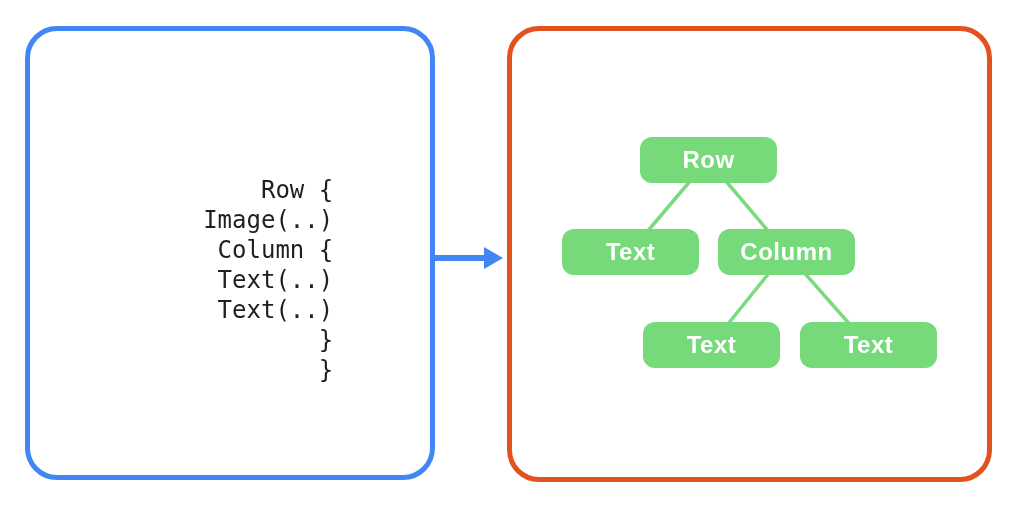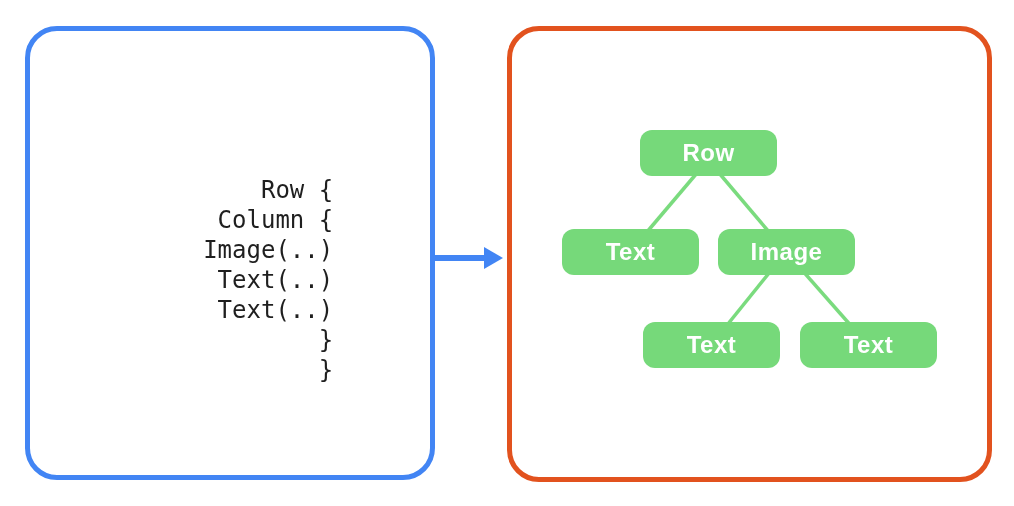--- a/index.html
+++ b/index.html
@@ -77,47 +77,47 @@
     background: #76D97A;
     border-radius: 12px;
     color: #ffffff;
     font-size: 24px;
     font-weight: 600;
     letter-spacing: 0.5px;
     text-align: center;
     line-height: 46px;
     z-index: 2;
   }
-  .node-row    { left: 640px; top: 130px; }
+  .node-row    { left: 640px; top: 137px; }
   .node-image  { left: 562px; top: 229px; }
   .node-column { left: 718px; top: 229px; }
   .node-text1  { left: 643px; top: 322px; }
   .node-text2  { left: 800px; top: 322px; }
 </style>
 </head>
 <body>
 
 <div class="stage">
 
   <div class="panel code-panel"></div>
-  <pre class="code"><span class="code-line">Row {</span><span class="code-line">    Column {</span><span class="code-line">    Image(..)</span><span class="code-line">        Text(..)</span><span class="code-line">        Text(..)</span><span class="code-line">    }</span><span class="code-line">}</span></pre>
+  <pre class="code"><span class="code-line">Row {</span><span class="code-line">    Image(..)</span><span class="code-line">    Column {</span><span class="code-line">        Text(..)</span><span class="code-line">        Text(..)</span><span class="code-line">    }</span><span class="code-line">}</span></pre>
 
   <svg class="arrow-svg" width="1014" height="506">
     <line class="arrow-shaft" x1="433" y1="258" x2="487" y2="258"></line>
     <polygon class="arrow-head" points="484,247 484,269 503,258"></polygon>
   </svg>
 
   <div class="panel tree-panel"></div>
 
   <svg class="connector-svg" width="1014" height="506">
     <line x1="708" y1="160" x2="630" y2="252"></line>
     <line x1="708" y1="160" x2="786" y2="252"></line>
     <line x1="786" y1="252" x2="711" y2="345"></line>
     <line x1="786" y1="252" x2="868" y2="345"></line>
   </svg>
 
   <div class="tree-node node-row">Row</div>
   <div class="tree-node node-image">Text</div>
-  <div class="tree-node node-column">Image</div>
+  <div class="tree-node node-column">Column</div>
   <div class="tree-node node-text1">Text</div>
   <div class="tree-node node-text2">Text</div>
 
 </div>
 
 </body></html>

